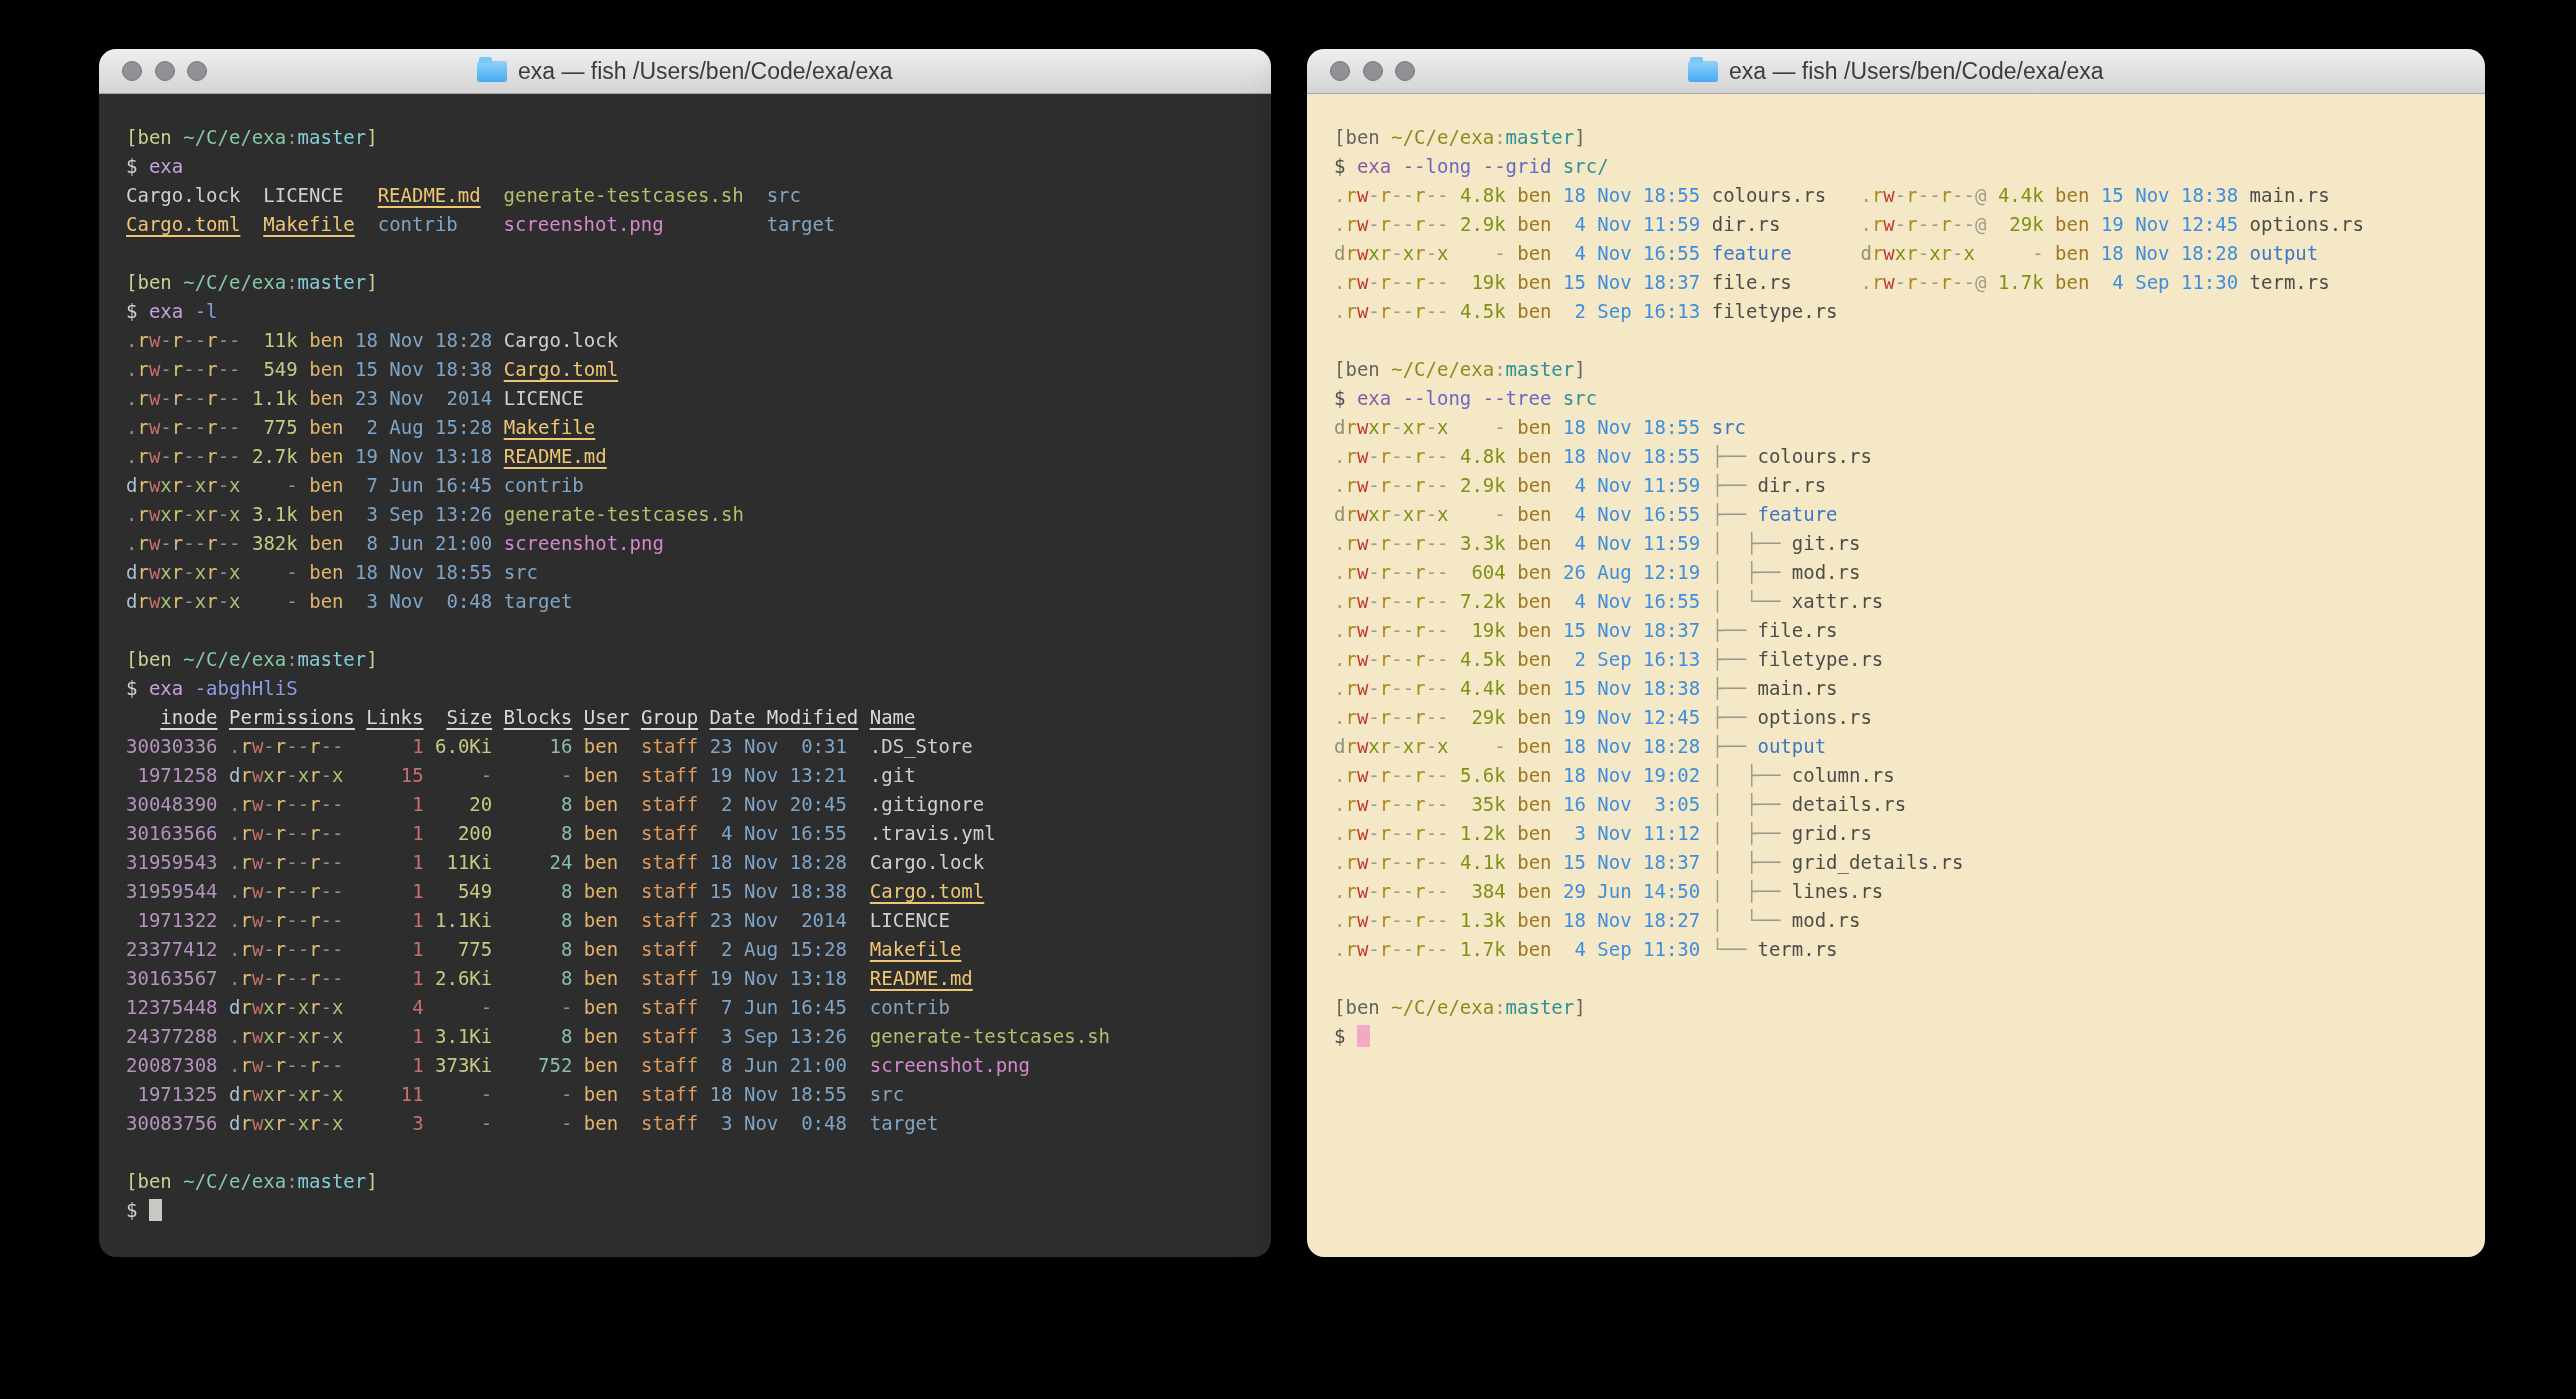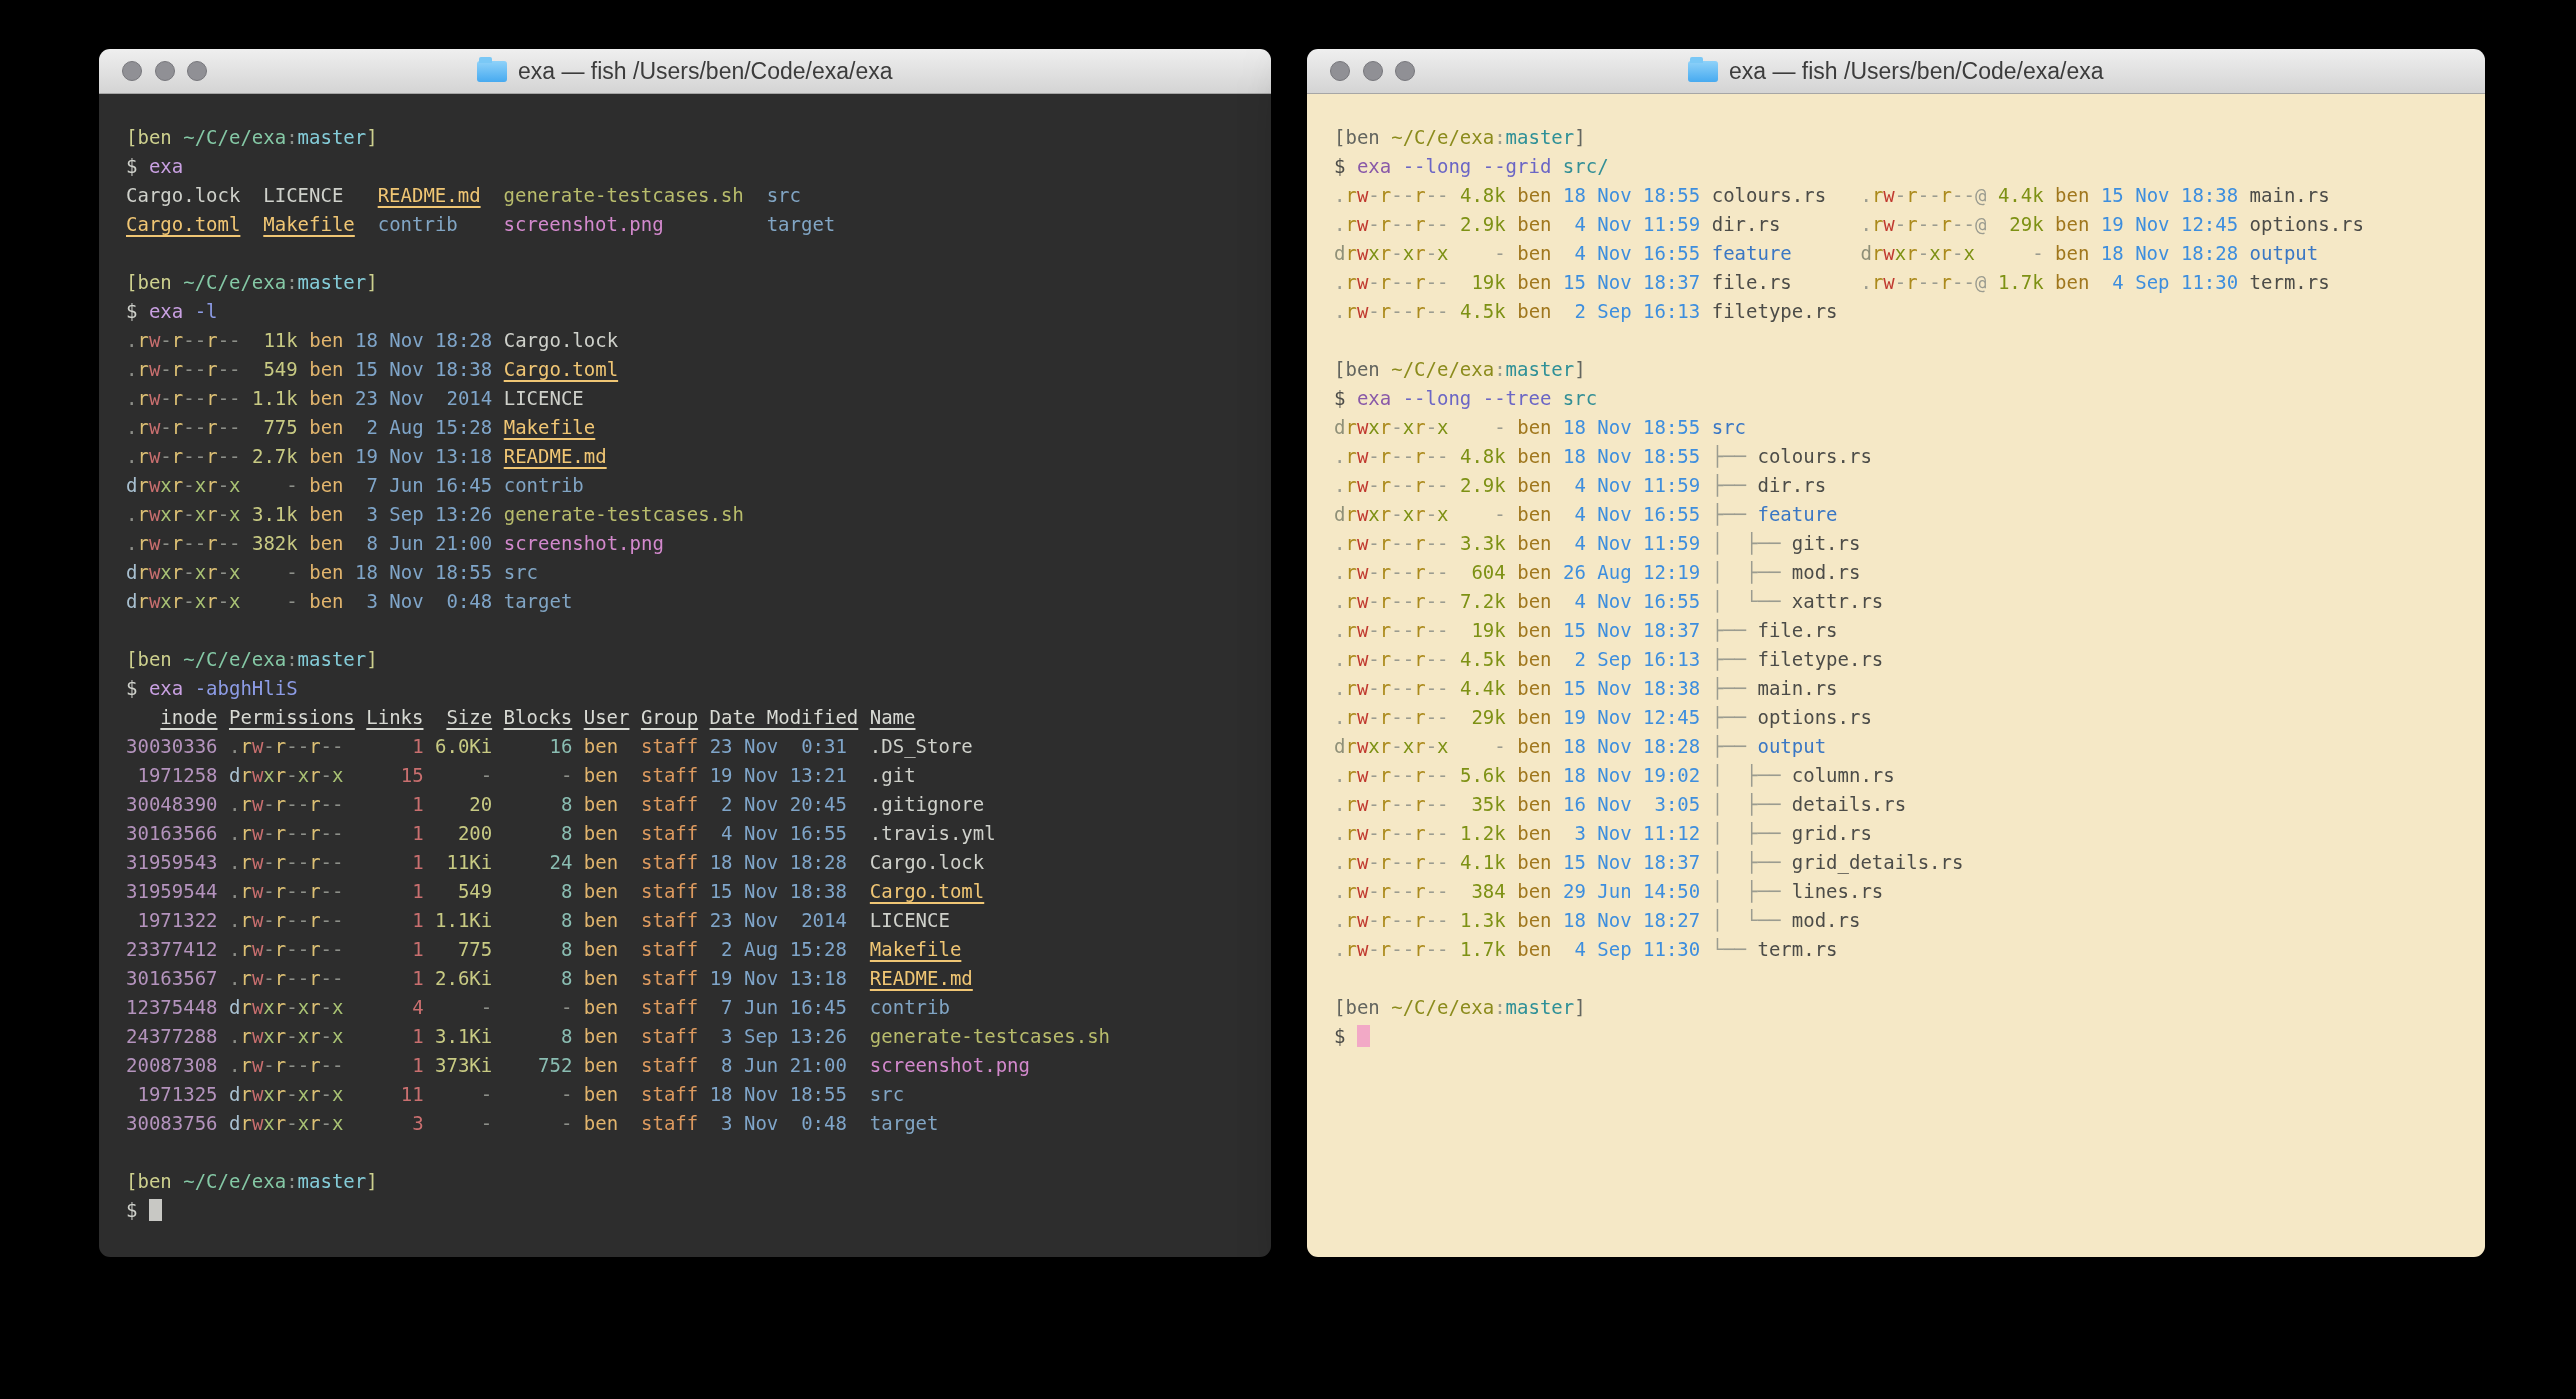--- a/index.html
+++ b/index.html
@@ -1,18 +1,18 @@
 <!DOCTYPE html>
 <html><head>
 <meta charset="utf-8">
 <style>
   html,body{margin:0;padding:0;}
   body{width:2576px;height:1400px;background:#000;position:relative;overflow:hidden;
        font-family:"Liberation Sans",sans-serif;}
-  .window{position:absolute;top:49px;height:1208px;border-radius:11px;overflow:hidden;
+  .window{position:absolute;top:49px;height:1208px;border-radius:17px;overflow:hidden;
           box-shadow:0 25px 58px rgba(0,0,0,.65), 0 0 0 1px rgba(0,0,0,.4);}
   #win-left{left:99px;width:1172px;}
   #win-right{left:1307px;width:1178px;}
   .titlebar{height:44px;background:linear-gradient(#efefef,#d4d4d4);
             border-bottom:1px solid #a6a6a6;display:flex;align-items:center;position:relative;}
   .lights{position:absolute;left:23px;top:0;height:100%;display:flex;align-items:center;gap:12.5px;}
   .light{width:20px;height:20px;border-radius:50%;background:#909095;border:1px solid #77777c;
          box-sizing:border-box;padding:0;}
   .title{margin:0 auto;display:flex;align-items:center;gap:10.5px;
          font-size:23px;color:#3c3c3c;}

